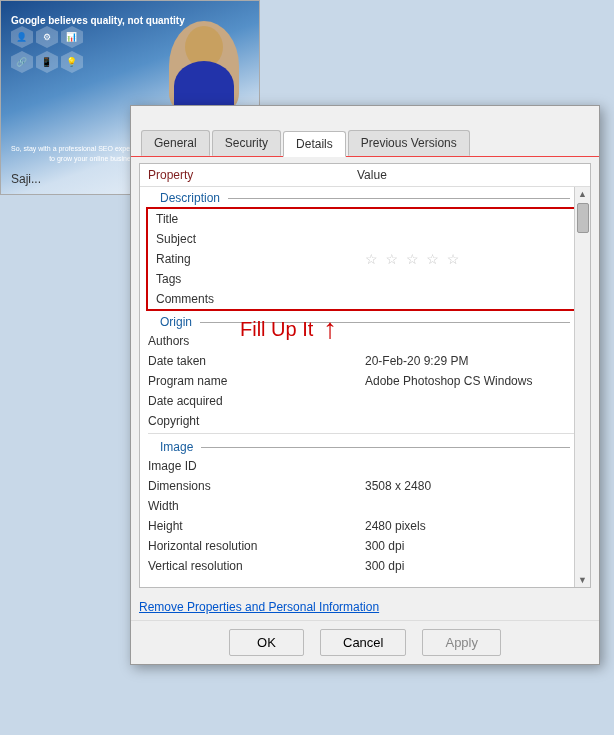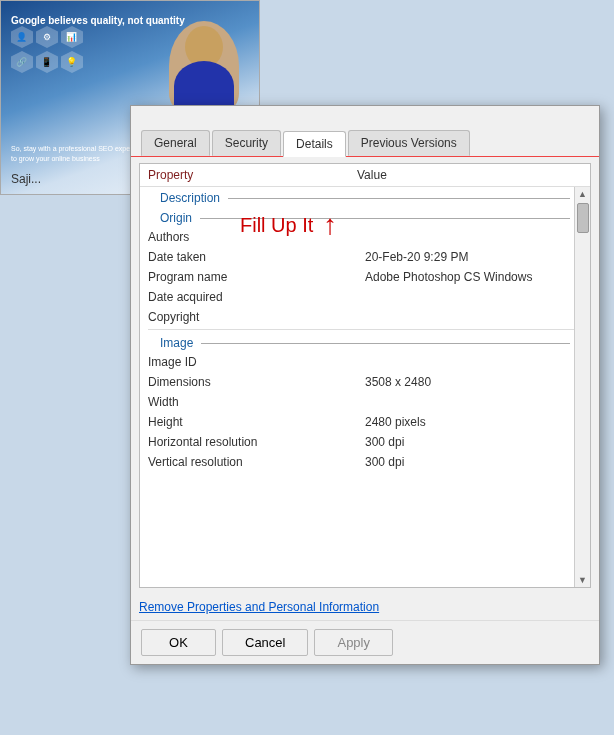--- a/index.html
+++ b/index.html
@@ -21,20 +21,21 @@
       height: 195px;
       background: linear-gradient(135deg, #2a5fa5 0%, #1a3f75 50%, #e8f0f8 100%);
       border: 1px solid #aaa;
       overflow: hidden;
     }
     .bg-thumbnail-inner {
       width: 100%;
       height: 100%;
       position: relative;
       background: linear-gradient(160deg, #1a4b8c 0%, #5590c8 40%, #d0e0f0 70%, #f0f5fa 100%);
+      text-align: right;
     }
     .bg-thumbnail-text1 {
       position: absolute;
       top: 14px; left: 10px;
       color: white;
       font-size: 10px;
       font-weight: bold;
     }
     .bg-thumbnail-text2 {
       position: absolute;
@@ -277,23 +278,23 @@
     .bottom-link a {
       color: #0055cc;
       text-decoration: underline;
       cursor: pointer;
       text-align: center;
     }
 
     
     .btn-row {
       display: flex;
-      justify-content: flex-start;
+      justify-content: center;
       padding: 8px 10px;
-      gap: 6px;
+      gap: 16px;
       background: #f0f0f0;
       border-top: 1px solid #ddd;
     }
     .btn {
       padding: 5px 22px;
       font-size: 13px;
       border: 1px solid #bbb;
       background: #f0f0f0;
       cursor: pointer;
       border-radius: 2px;
@@ -350,20 +351,42 @@
       <span class="col-value">Value</span>
       <div class="scrollbar-placeholder"></div>
     </div>
 
     <div class="scroll-area">
 
       <div class="section-header">
         <span>Description</span>
       </div>
 
+      <div class="red-box">
+        <div class="prop-row">
+          <span class="prop-name">Title</span>
+          <span class="prop-value"></span>
+        </div>
+        <div class="prop-row">
+          <span class="prop-name">Subject</span>
+          <span class="prop-value"></span>
+        </div>
+        <div class="prop-row">
+          <span class="prop-name">Rating</span>
+          <span class="prop-value stars">☆ ☆ ☆ ☆ ☆</span>
+        </div>
+        <div class="prop-row">
+          <span class="prop-name">Tags</span>
+          <span class="prop-value"></span>
+        </div>
+        <div class="prop-row">
+          <span class="prop-name">Comments</span>
+          <span class="prop-value"></span>
+        </div>
+      </div>
 
       <div class="section-header">
         <span>Origin</span>
       </div>
 
       <div style="position:relative;">
         <div style="position:absolute; top:-18px; left:100px; pointer-events:none; z-index:5; display:flex; align-items:center; gap:10px;">
           <span style="color:#cc0000; font-size:20px; font-weight:normal; font-family:Arial;">Fill Up It</span>
           <span style="color:#cc0000; font-size:28px; font-weight:bold;">↑</span>
         </div>

